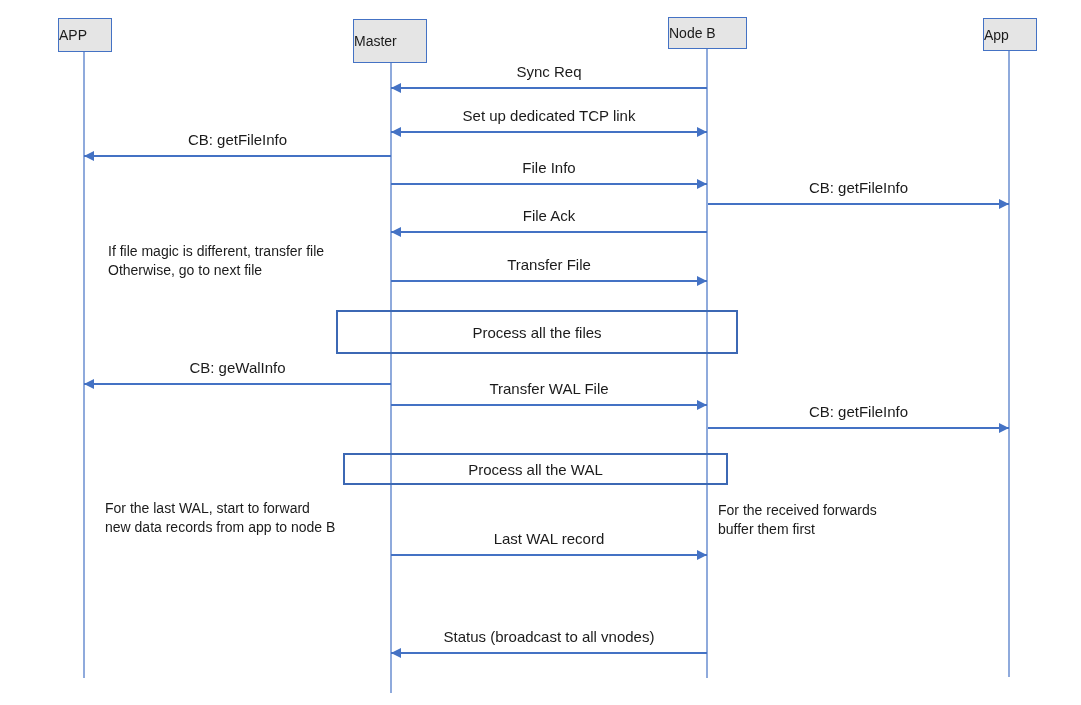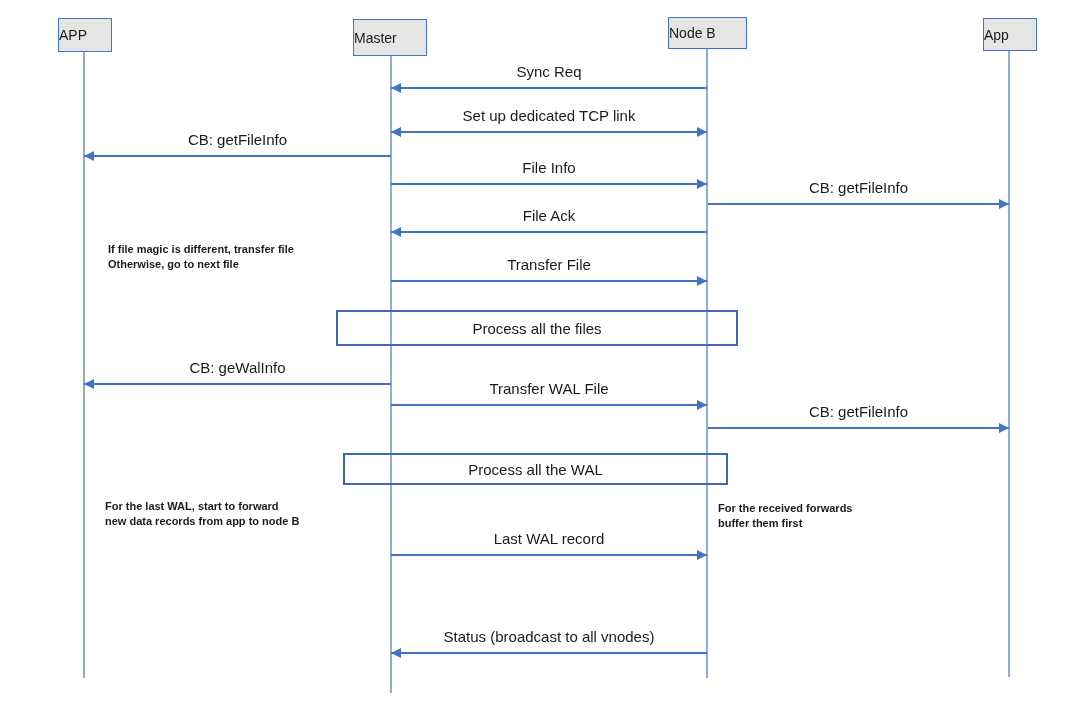--- a/index.html
+++ b/index.html
@@ -54,40 +54,39 @@
     position:absolute;left:0;right:0;bottom:8px;
     text-align:center;font-size:15px;white-space:nowrap;
   }
   .arrowhead{position:absolute;top:-5px;width:0;height:0;
     border-top:5px solid transparent;border-bottom:5px solid transparent;}
   .arrowhead.left{left:0;border-right:10px solid var(--accent);}
   .arrowhead.right{right:0;border-left:10px solid var(--accent);}
   
   .note{
     position:absolute;
-    font-size:11px;line-height:1.38;
+    font-size:14px;line-height:1.38;
     white-space:pre-line;
     z-index:2;
-    font-weight:bold;
   }
 </style>
 </head>
 <body>
 
 <div id="canvas">
 
   <div class="lifeline" style="left:83px;top:52px;height:626px;"></div>
   <div class="lifeline" style="left:390px;top:52px;height:641px;"></div>
   <div class="lifeline" style="left:706px;top:49px;height:629px;"></div>
   <div class="lifeline" style="left:1008px;top:51px;height:626px;"></div>
 
   <div class="actor" style="left:58px;top:18px;width:54px;height:34px;">
     <span>APP</span>
   </div>
-  <div class="actor" style="left:353px;top:19px;width:74px;height:37px;">
+  <div class="actor" style="left:353px;top:19px;width:74px;height:44px;">
     <span>Master</span>
   </div>
   <div class="actor" style="left:668px;top:17px;width:79px;height:32px;">
     <span>Node B</span>
   </div>
   <div class="actor" style="left:983px;top:18px;width:54px;height:33px;">
     <span>App</span>
   </div>
 
   <div class="msg" style="left:391px;width:316px;top:88px;">
@@ -156,21 +155,21 @@
     <div class="line"></div>
     <div class="arrowhead right"></div>
   </div>
 
   <div class="msg" style="left:391px;width:316px;top:653px;">
     <div class="label">Status (broadcast to all vnodes)</div>
     <div class="line"></div>
     <div class="arrowhead left"></div>
   </div>
 
-  <div class="pbox" style="left:336px;top:310px;width:402px;height:36px;">
+  <div class="pbox" style="left:336px;top:310px;width:402px;height:44px;">
     <span>Process all the files</span>
   </div>
   <div class="pbox" style="left:343px;top:453px;width:385px;height:32px;">
     <span>Process all the WAL</span>
   </div>
 
   <div class="note" style="left:108px;top:242px;">If file magic is different, transfer file
 Otherwise, go to next file</div>
   <div class="note" style="left:718px;top:501px;">For the received forwards
 buffer them first</div>

